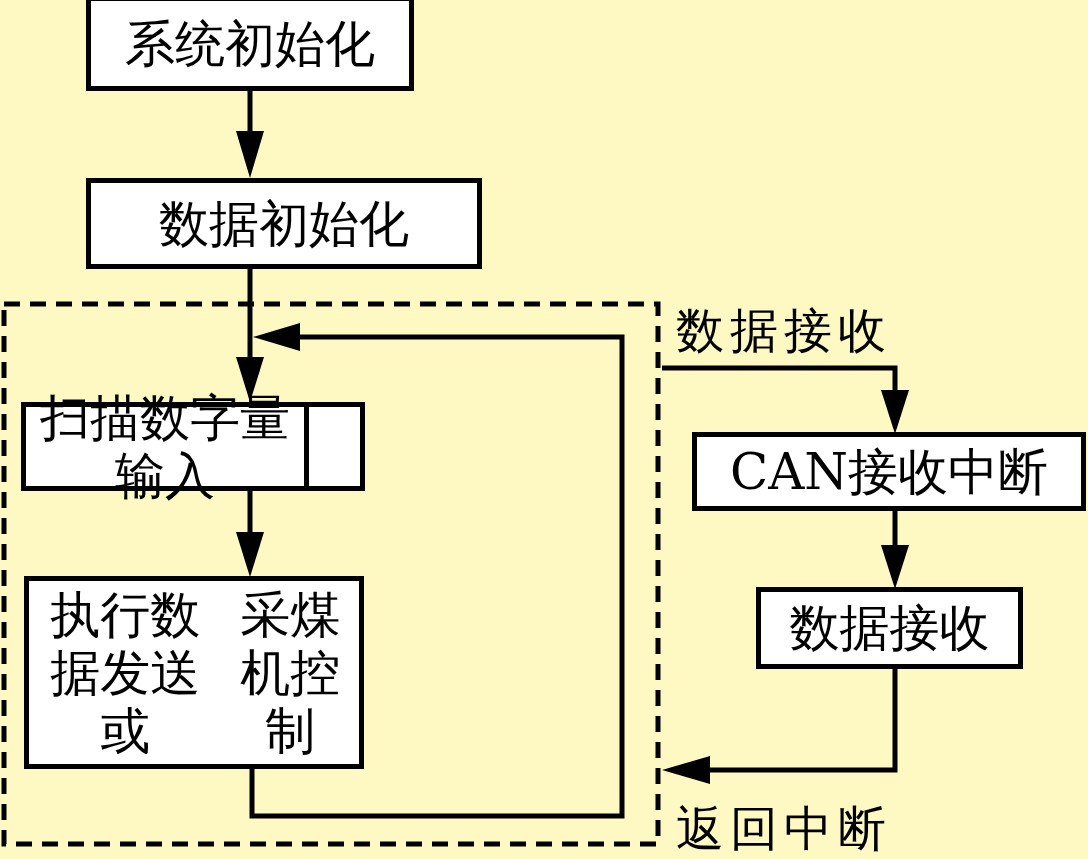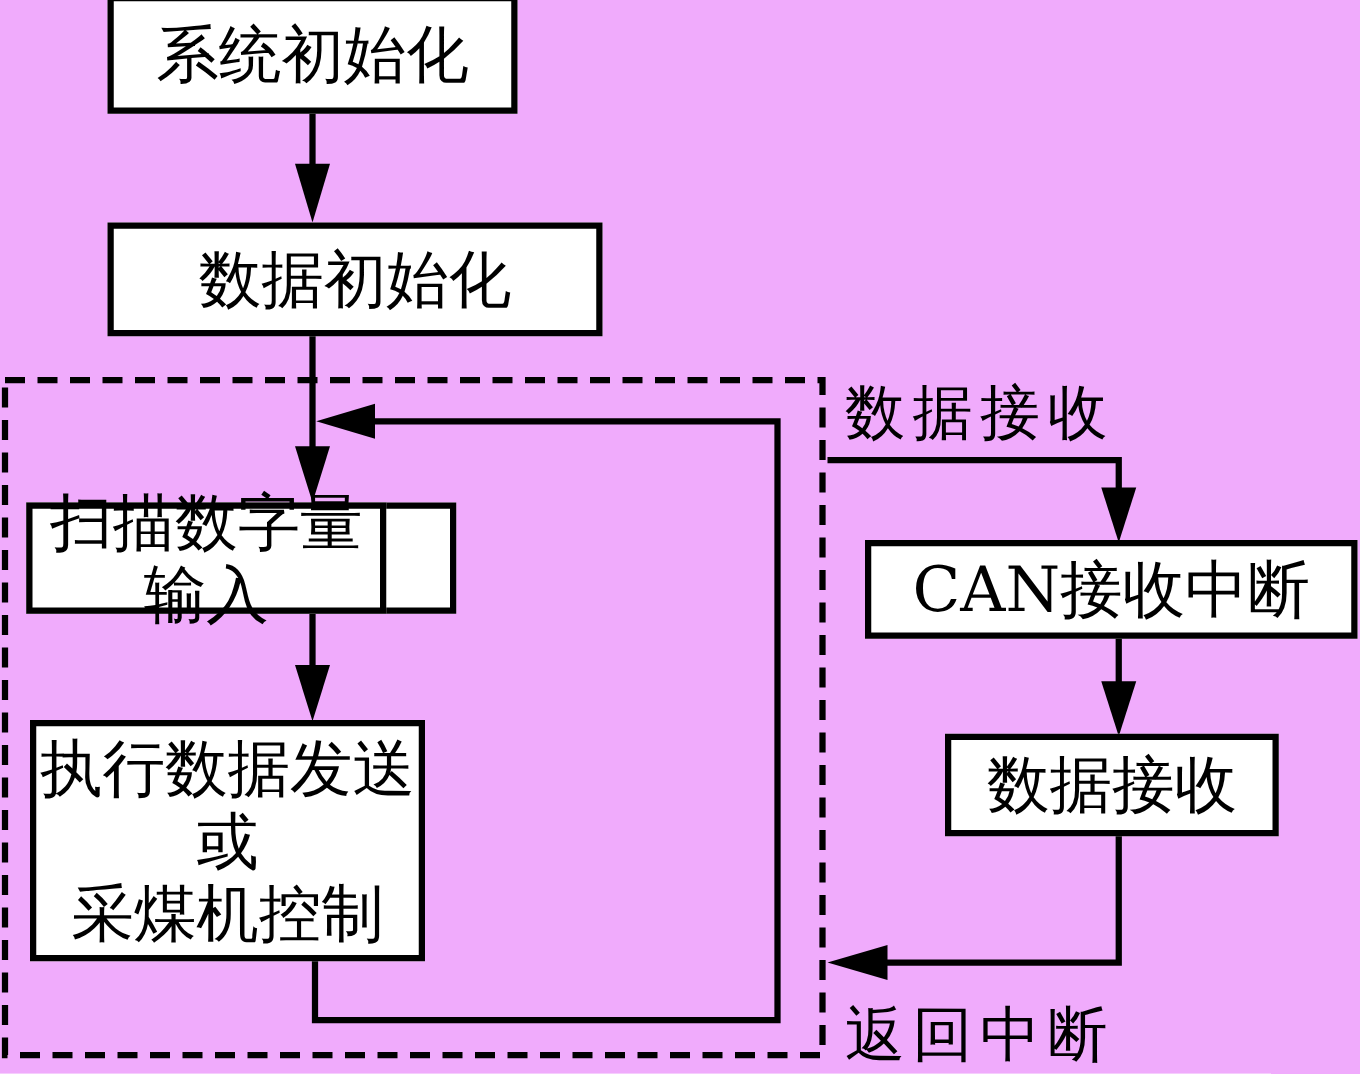--- a/index.html
+++ b/index.html
@@ -1,16 +1,16 @@
 <!DOCTYPE html>
 <html><head>
 <meta charset="utf-8">
 <style>
   html,body{margin:0;padding:0;background:#fff;}
-  #canvas{position:relative;width:1088px;height:859px;overflow:hidden;background:#f0abfc;
+  #canvas{position:relative;width:1088px;height:859px;overflow:hidden;background:#fef9c3;
     font-family:"DejaVu Serif","Liberation Serif",serif;color:#000;}
   svg{position:absolute;left:0;top:0;}
   .box{position:absolute;box-sizing:border-box;border:5px solid #000;background:#fff;
     display:flex;align-items:center;justify-content:center;text-align:center;
     font-size:50px;line-height:58px;}
   .lbl{position:absolute;font-size:48px;line-height:56px;letter-spacing:6px;white-space:nowrap;}
 </style>
 </head>
 <body>
 
@@ -49,21 +49,21 @@
     <span>系统初始化</span>
   </div>
   <div class="box" style="left:86px;top:178px;width:396px;height:91px;">
     <span>数据初始化</span>
   </div>
   <div class="box" style="left:21px;top:402px;width:343px;height:89px;width:344px;left:21px;">
   </div>
   <div class="box" style="left:21px;top:402px;width:288px;height:89px;">
     <span>扫描数字量输入</span>
   </div>
-  <div class="box" style="left:24px;top:576px;width:316px;height:193px;flex-direction:column;">
+  <div class="box" style="left:24px;top:576px;width:340px;height:193px;">
     <span>执行数据发送或</span>
     <span>采煤机控制</span>
   </div>
 
   <div class="lbl" style="left:676px;top:302px;">数据接收</div>
 
   <div class="box" style="left:692px;top:432px;width:394px;height:79px;text-align:center;">
     <span>CAN接收中断</span>
   </div>
   <div class="box" style="left:756px;top:587px;width:267px;height:82px;">

